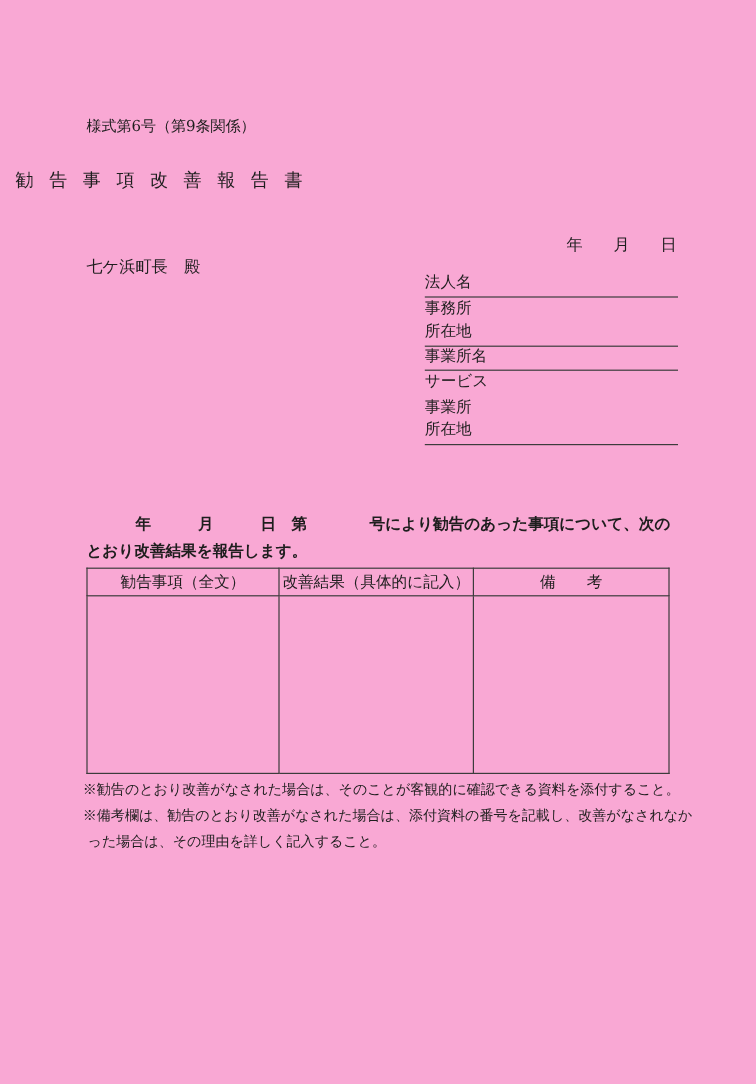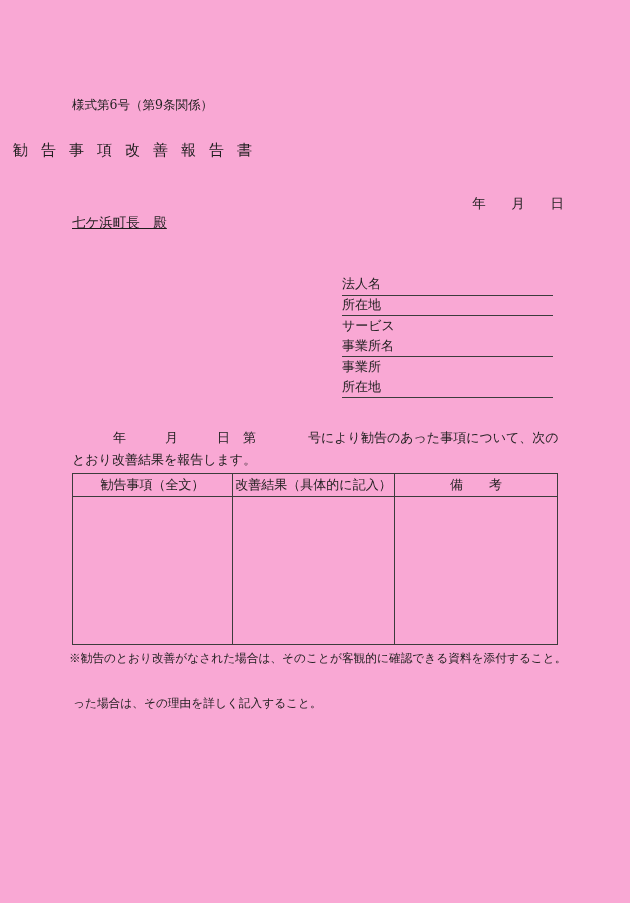--- a/index.html
+++ b/index.html
@@ -37,47 +37,45 @@
     font-size: 13.5px;
     letter-spacing: 0.45em;
     white-space: pre;
     margin-top: 18px;
   }
   .addressee {
     position: absolute;
     left: 72px; top: 214px;
     font-size: 13.5px;
     white-space: pre;
-    text-decoration: underline;
   }
   .fields {
     position: absolute;
-    left: 342px; top: 227px;
+    left: 354px; top: 227px;
     width: 211px;
     font-size: 13px;
-    margin-top: 48px;
   }
   .field-row {
     height: 20.5px;
     line-height: 20.5px;
     display: flex;
     justify-content: space-between;
     align-items: flex-end;
     white-space: pre;
   }
   .field-row.ul { border-bottom: 1px solid #3c3c3c; }
   .field-row .seal { font-size: 13px; line-height: 20.5px; }
   .body-text {
     position: absolute;
     left: 72px; top: 427px;
     width: 490px;
     font-size: 13px;
     line-height: 21.5px;
   }
-  .body-line { white-space: pre; }
+  .body-line { white-space: pre; font-weight: bold; }
   .body-line.indent { padding-left: 41px; }
   .report-table {
     position: absolute;
     left: 72px; top: 473px;
     width: 486px;
     border-collapse: collapse;
     table-layout: fixed;
   }
   .report-table th, .report-table td {
     border: 1px solid #3c3c3c;
@@ -94,47 +92,50 @@
   .col-2 { width: 162px; }
   .col-3 { width: 163px; }
   .notes {
     position: absolute;
     left: 69px; top: 648px;
     width: 510px;
     font-size: 11.7px;
     line-height: 21.3px;
   }
   .note-line { white-space: pre; }
-  .note-line.cont { padding-left: 4px; margin-top: 24px; }
+  .note-line.cont { padding-left: 4px; }
 </style>
 </head>
 <body>
 
 <div class="page">
 
   <div class="form-number">様式第6号（第9条関係）</div>
 
   <h1 class="title">勧告事項改善報告書</h1>
 
   <div class="date-line">年　月　日</div>
 
   <div class="addressee">七ケ浜町長　殿</div>
 
   <div class="fields">
     <div class="field-row ul">
       <span class="fl">法人名</span>
     </div>
+    <div class="field-row">
+      <span class="fl">事務所</span>
+    </div>
     <div class="field-row ul">
       <span class="fl">所在地</span>
     </div>
+    <div class="field-row ul">
+      <span class="fl">事業所名</span>
+    </div>
     <div class="field-row">
       <span class="fl">サービス</span>
-    </div>
-    <div class="field-row ul">
-      <span class="fl">事業所名</span>
     </div>
     <div class="field-row">
       <span class="fl">事業所</span>
     </div>
     <div class="field-row ul">
       <span class="fl">所在地</span>
     </div>
   </div>
 
   <div class="body-text">
@@ -154,16 +155,17 @@
       <tr>
         <td></td>
         <td></td>
         <td></td>
       </tr>
     </tbody>
   </table>
 
   <div class="notes">
     <div class="note-line">※勧告のとおり改善がなされた場合は、そのことが客観的に確認できる資料を添付すること。</div>
+    <div class="note-line">※備考欄は、勧告のとおり改善がなされた場合は、添付資料の番号を記載し、改善がなされなか</div>
     <div class="note-line cont">った場合は、その理由を詳しく記入すること。</div>
   </div>
 
 </div>
 
 </body></html>

